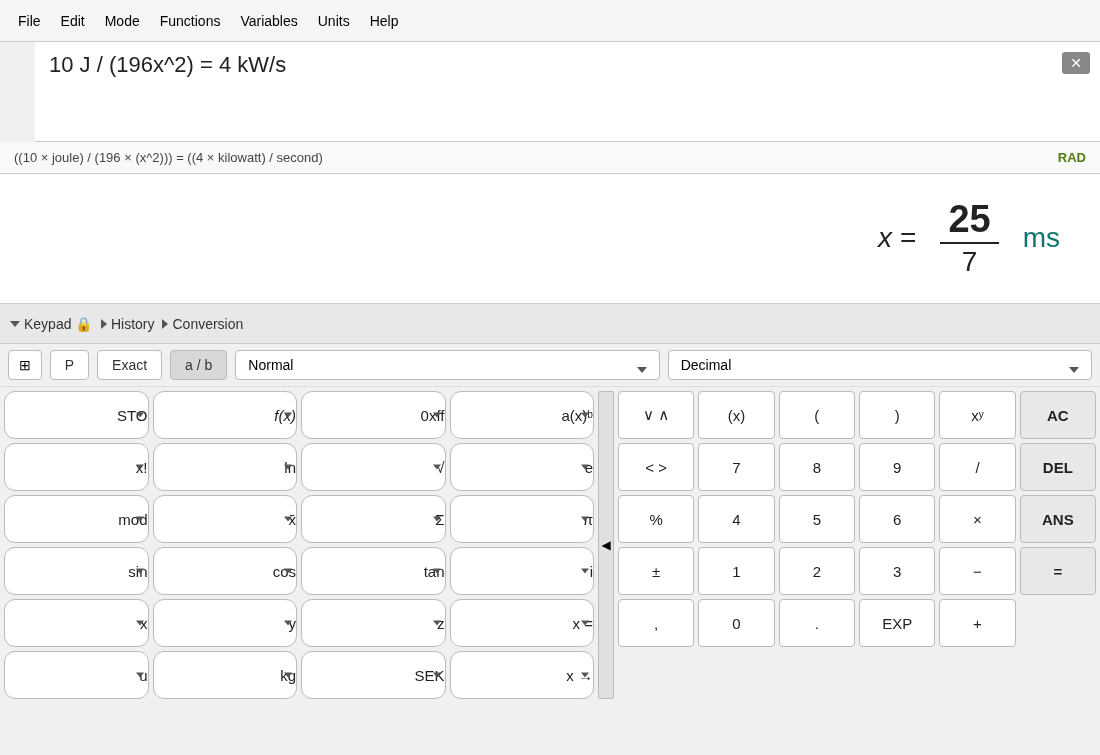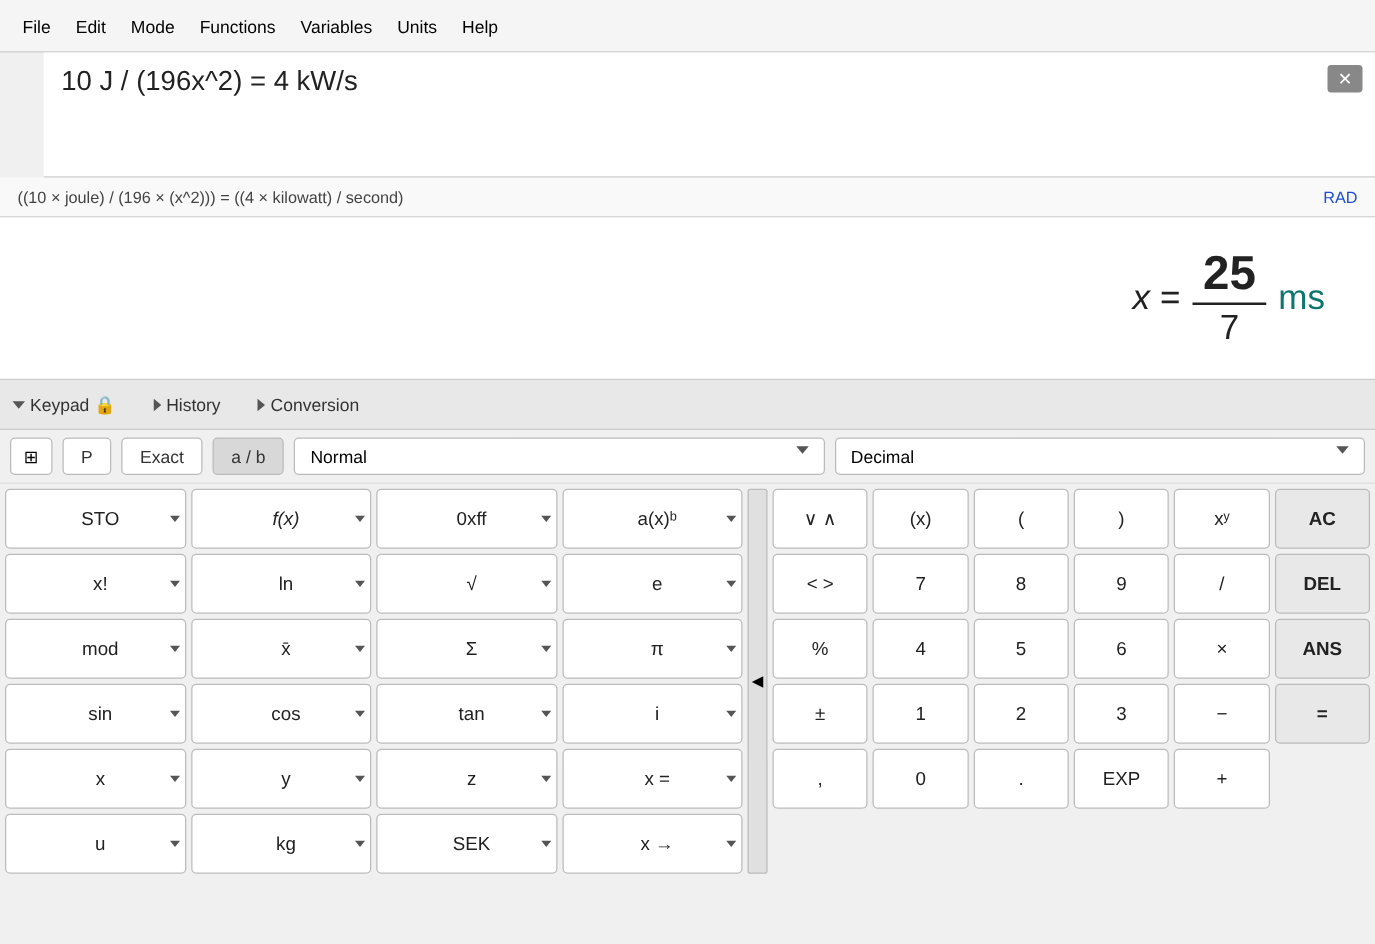--- a/index.html
+++ b/index.html
@@ -61,21 +61,21 @@
       border-bottom: 1px solid #ccc;
       padding: 4px 14px;
       font-size: 13px;
       color: #444;
       display: flex;
       justify-content: space-between;
       align-items: center;
       height: 32px;
       gap: 28px;
     }
-    #rad-label { font-size: 13px; color: #1d4ed8; font-weight: normal; }
+    #rad-label { font-size: 13px; color: #4d7c0f; font-weight: bold; }
 
     
     #result-area {
       background: #fff;
       border-bottom: 1px solid #ccc;
       height: 130px;
       display: flex;
       align-items: center;
       justify-content: flex-end;
       padding-right: 40px;
@@ -87,21 +87,21 @@
       align-items: center;
       gap: 8px;
     }
     .result-x { font-style: italic; font-size: 28px; }
     .result-eq { font-size: 28px; }
     .result-fraction {
       display: flex;
       flex-direction: column;
       align-items: center;
       font-size: 28px;
-      margin: 0 2px;
+      margin: 0 16px;
     }
     .result-numerator {
       font-size: 38px;
       font-weight: bold;
       line-height: 1.1;
       border-bottom: 2px solid #222;
       padding-bottom: 2px;
       padding: 0 8px 2px 8px;
     }
     .result-denominator { font-size: 28px; padding-top: 2px; }
@@ -113,21 +113,21 @@
       flex: 1;
     }
 
     
     #keypad-header {
       display: flex;
       align-items: center;
       padding: 6px 10px;
       background: #e8e8e8;
       border-bottom: 1px solid #ccc;
-      gap: 30px;
+      gap: 8px;
       height: 40px;
     }
     .keypad-header-item {
       display: flex; align-items: center; gap: 4px;
       font-size: 14px;
       cursor: pointer;
       color: #333;
     }
     .triangle-down { display: inline-block; width: 0; height: 0; border-left: 5px solid transparent; border-right: 5px solid transparent; border-top: 6px solid #555; }
     .triangle-right { display: inline-block; width: 0; height: 0; border-top: 5px solid transparent; border-bottom: 5px solid transparent; border-left: 6px solid #555; }
@@ -161,21 +161,21 @@
       cursor: pointer;
       display: flex; align-items: center; justify-content: center;
     }
     .mode-select {
       background: #fff;
       border: 1px solid #bbb;
       border-radius: 4px;
       padding: 6px 12px;
       font-size: 14px;
       cursor: pointer;
-      display: flex; align-items: flex-start; justify-content: space-between;
+      display: flex; align-items: flex-end; justify-content: space-between;
       gap: 8px;
       flex: 1;
     }
     .mode-select .caret { display: inline-block; width:0; height:0; border-left:5px solid transparent; border-right:5px solid transparent; border-top:6px solid #555; margin-left:4px; }
 
     
     #keypad-body {
       display: flex;
       padding: 4px;
       gap: 4px;
@@ -222,23 +222,24 @@
       right: 4px;
       top: 50%;
       transform: translateY(-50%);
       width: 0; height: 0;
       border-left: 4px solid transparent;
       border-right: 4px solid transparent;
       border-top: 5px solid #555;
     }
 
     .key-with-caret {
-      justify-content: center;
+      justify-content: flex-end;
       padding-left: 8px;
       gap: 4px;
+      border-radius: 11px;
     }
 
     
     #expand-arrow {
       display: flex;
       align-items: center;
       justify-content: center;
       width: 16px;
       background: #e0e0e0;
       border: 1px solid #bbb;

